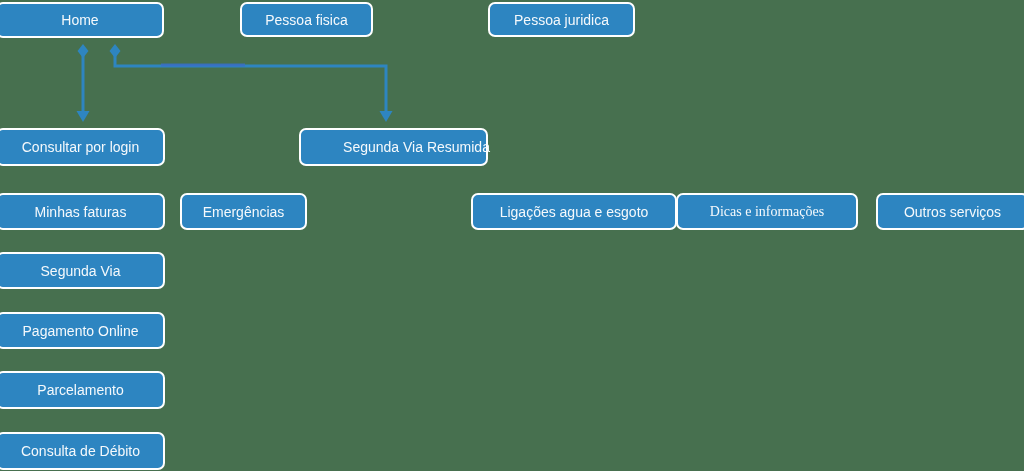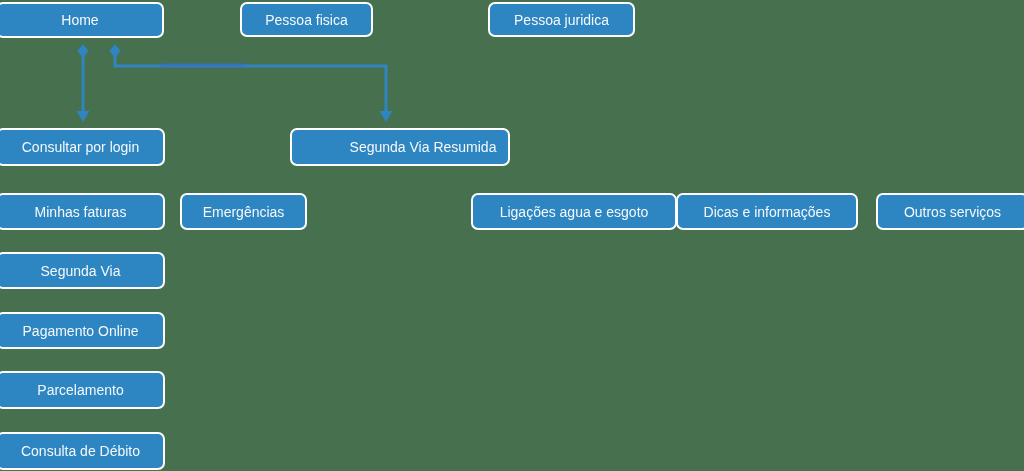--- a/index.html
+++ b/index.html
@@ -56,24 +56,24 @@
         <polygon points="115,44 120.5,51 115,58 109.5,51" fill="#2E85C0"></polygon>
         <polygon points="386,122 379.5,111 392.5,111" fill="#2E85C0"></polygon>
       </g>
       <line x1="161" y1="65" x2="245" y2="65" stroke="#3A6FC4" stroke-width="3" stroke-opacity="0.85"></line>
     </svg>
 
   <div class="node" style="left: -4px; top: 2px; width: 168px; height: 36px;">Home</div>
   <div class="node" style="left: 240px; top: 2px; width: 133px; height: 35px;">Pessoa fisica</div>
   <div class="node" style="left: 488px; top: 2px; width: 147px; height: 35px;">Pessoa juridica</div>
   <div class="node" style="left: -4px; top: 128px; width: 169px; height: 38px;">Consultar por login</div>
-  <div class="node" style="left: 290px; top: 128px; width: 220px; height: 38px; padding-left: 46px;">Segunda Via Resumida</div>
+  <div class="node" style="left: 299px; top: 128px; width: 189px; height: 38px; padding-left: 46px;">Segunda Via Resumida</div>
   <div class="node" style="left: -4px; top: 193px; width: 169px; height: 37px;">Minhas faturas</div>
   <div class="node" style="left: 180px; top: 193px; width: 127px; height: 37px;">Emergências</div>
   <div class="node" style="left: 457px; top: 193px; width: 206px; height: 37px; margin-left: 14px;">Ligações agua e esgoto</div>
-  <div class="node" style="left: 676px; top: 193px; width: 182px; height: 37px;">Dicas e informações</div>
+  <div class="node" style="left: 676px; top: 193px; width: 182px; height: 37px; font-family: Liberation Serif, serif;">Dicas e informações</div>
   <div class="node" style="left: 876px; top: 193px; width: 153px; height: 37px;">Outros serviços</div>
   <div class="node" style="left: -4px; top: 252px; width: 169px; height: 37px;">Segunda Via</div>
   <div class="node" style="left: -4px; top: 312px; width: 169px; height: 37px;">Pagamento Online</div>
   <div class="node" style="left: -4px; top: 371px; width: 169px; height: 38px;">Parcelamento</div>
   <div class="node" style="left: -4px; top: 432px; width: 169px; height: 38px;">Consulta de Débito</div>
 
 </div>
 
 </body></html>

